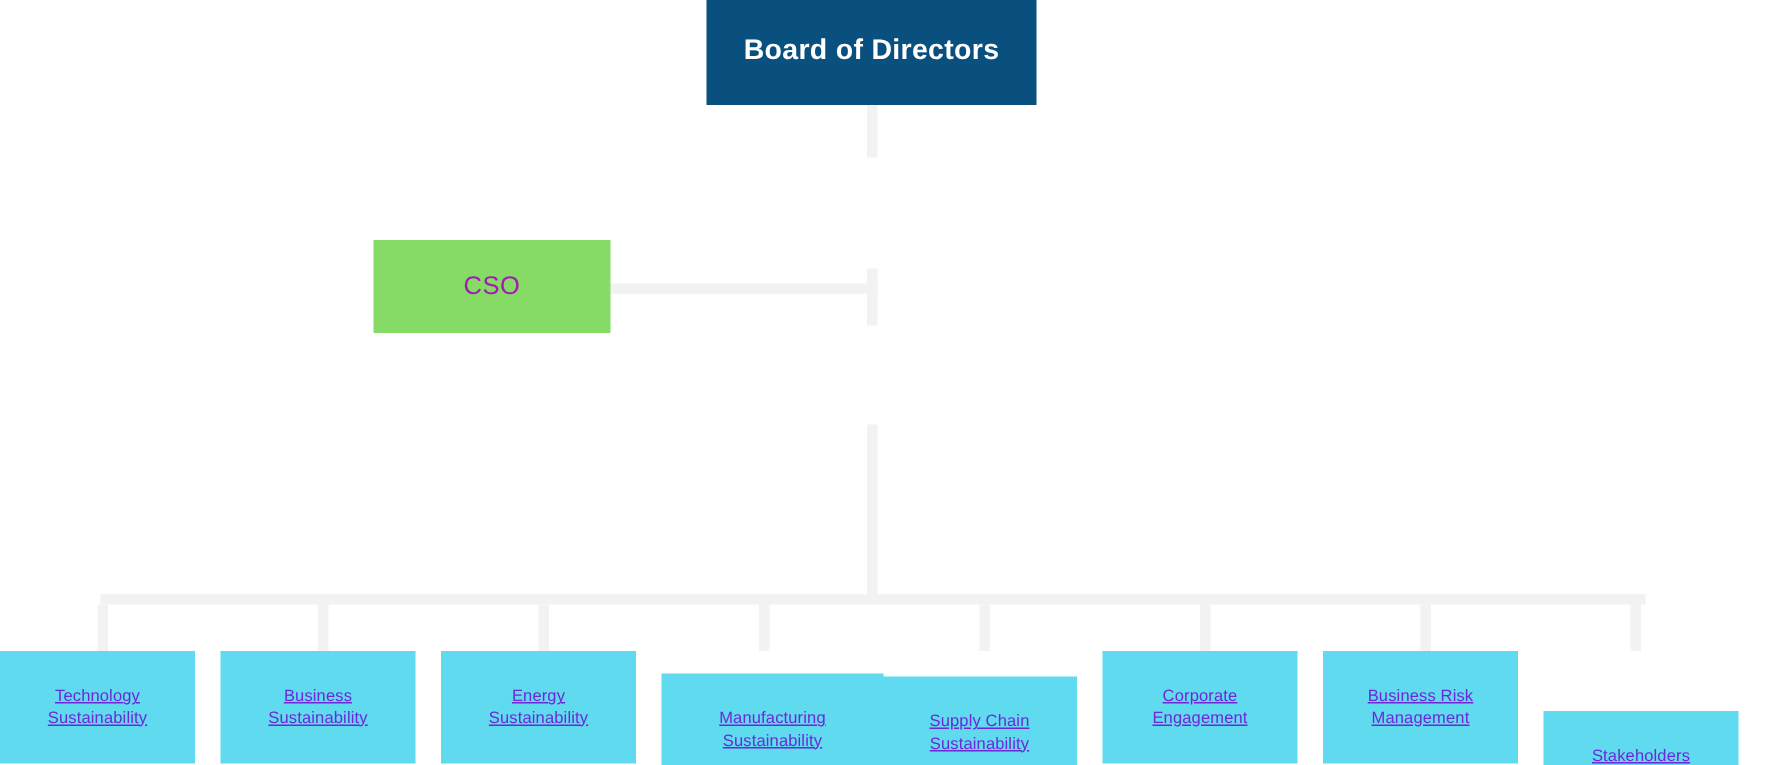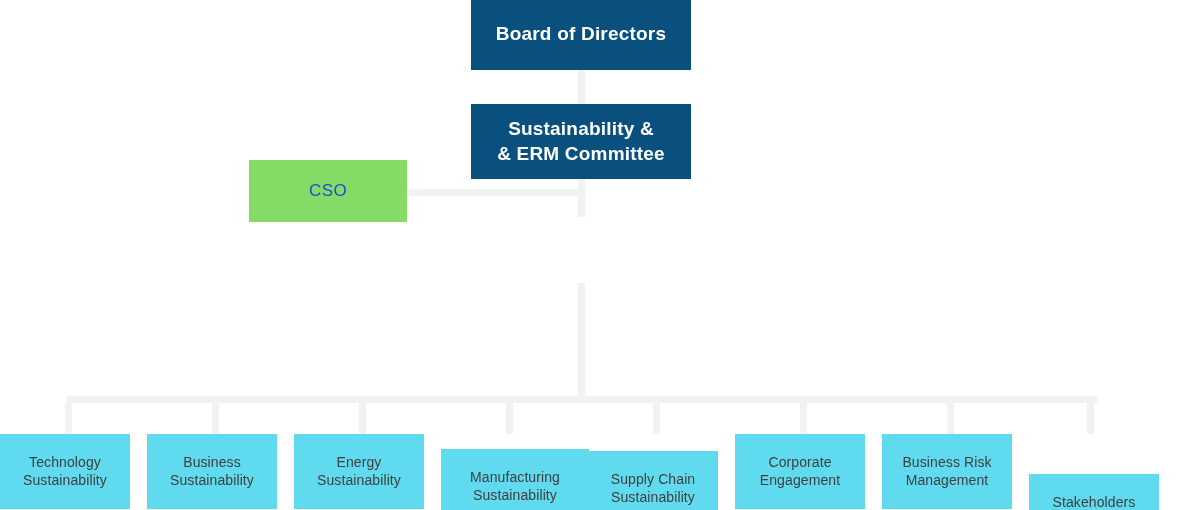--- a/index.html
+++ b/index.html
@@ -30,29 +30,30 @@
   }
   .node-exec {
     background: #09507F;
     color: #ffffff;
     font-size: 19px;
     font-weight: bold;
     letter-spacing: 0.2px;
   }
   .node-cso {
     background: #85DB65;
-    color: #1d4ed8;
+    color: #a21caf;
     font-size: 17px;
     letter-spacing: 0.4px;
   }
   .node-unit {
     background: #5FDAEF;
-    color: #404040;
-    font-size: 14px;
+    color: #6d28d9;
+    font-size: 11px;
     letter-spacing: 0.1px;
+    text-decoration: underline;
   }
   .connector {
     position: absolute;
     background: #F2F2F2;
     z-index: 1;
   }
   
   #node-board       { left: 471px; top: -2px;  width: 220px; height: 72px; }
   
   #node-committee   { left: 471px; top: 104px; width: 220px; height: 75px; }
@@ -89,22 +90,20 @@
       <div class="connector" style="left: 359px; top: 403px; width: 7px; height: 31px;"></div>
       <div class="connector" style="left: 506px; top: 403px; width: 7px; height: 31px;"></div>
       <div class="connector" style="left: 653px; top: 403px; width: 7px; height: 31px;"></div>
       <div class="connector" style="left: 800px; top: 403px; width: 7px; height: 31px;"></div>
       <div class="connector" style="left: 947px; top: 403px; width: 7px; height: 31px;"></div>
       <div class="connector" style="left: 1087px; top: 403px; width: 7px; height: 31px;"></div>
     </div>
 
   <div class="node node-exec" id="node-board">Board of Directors</div>
 
-  <div class="node node-exec" id="node-committee">Sustainability &amp;
-&amp; ERM Committee</div>
 
 
   <div class="node node-cso" id="node-cso">CSO</div>
 
   <div id="unit-nodes">
       <div class="node node-unit" style="left: 0px; top: 434px; width: 130px; height: 75px;">Technology
 Sustainability</div>
       <div class="node node-unit" style="left: 147px; top: 434px; width: 130px; height: 75px;">Business
 Sustainability</div>
       <div class="node node-unit" style="left: 294px; top: 434px; width: 130px; height: 75px;">Energy

